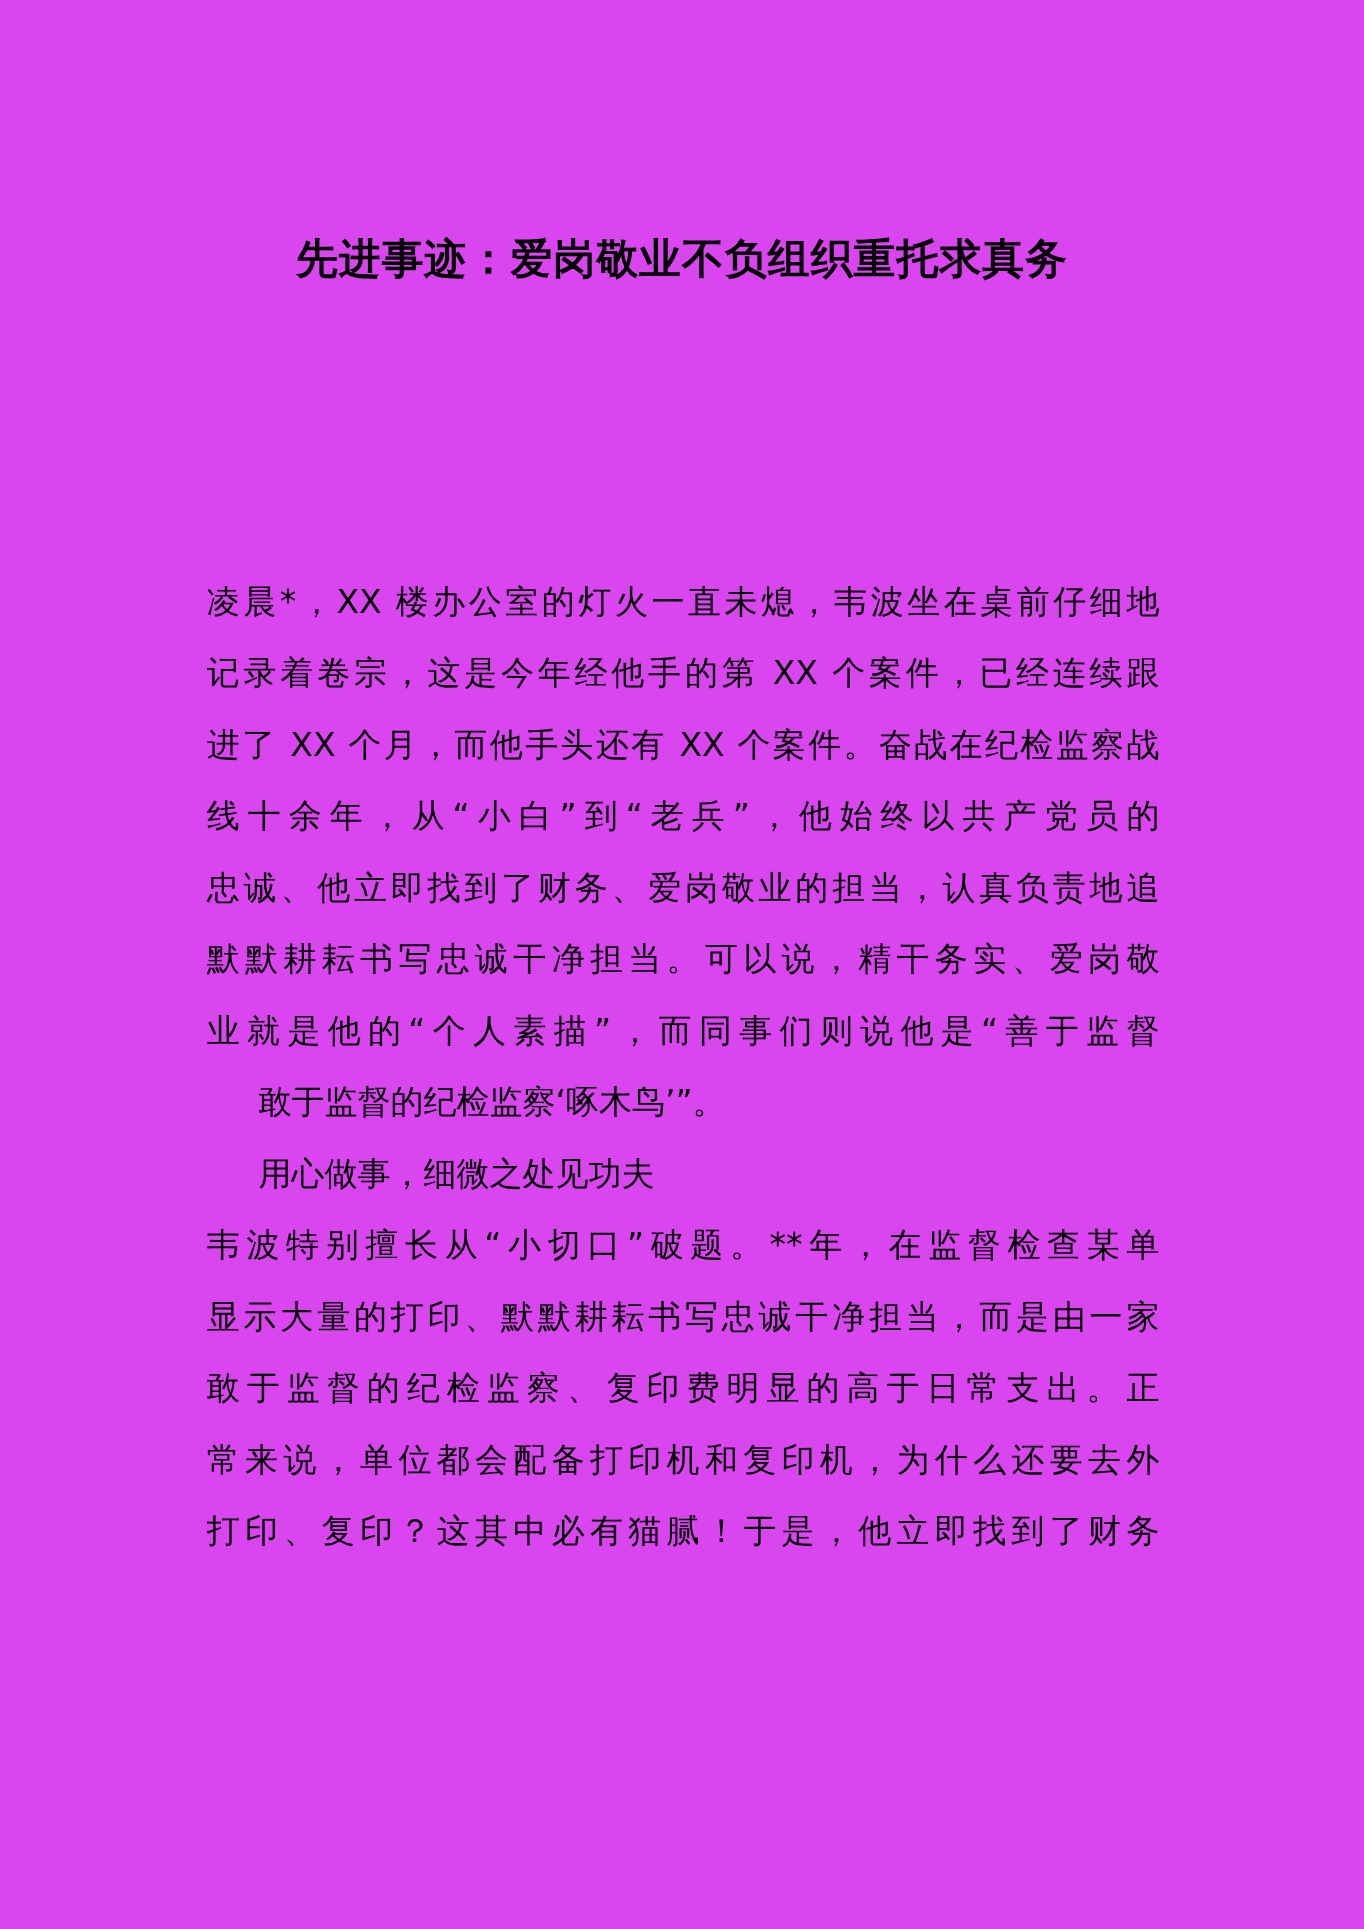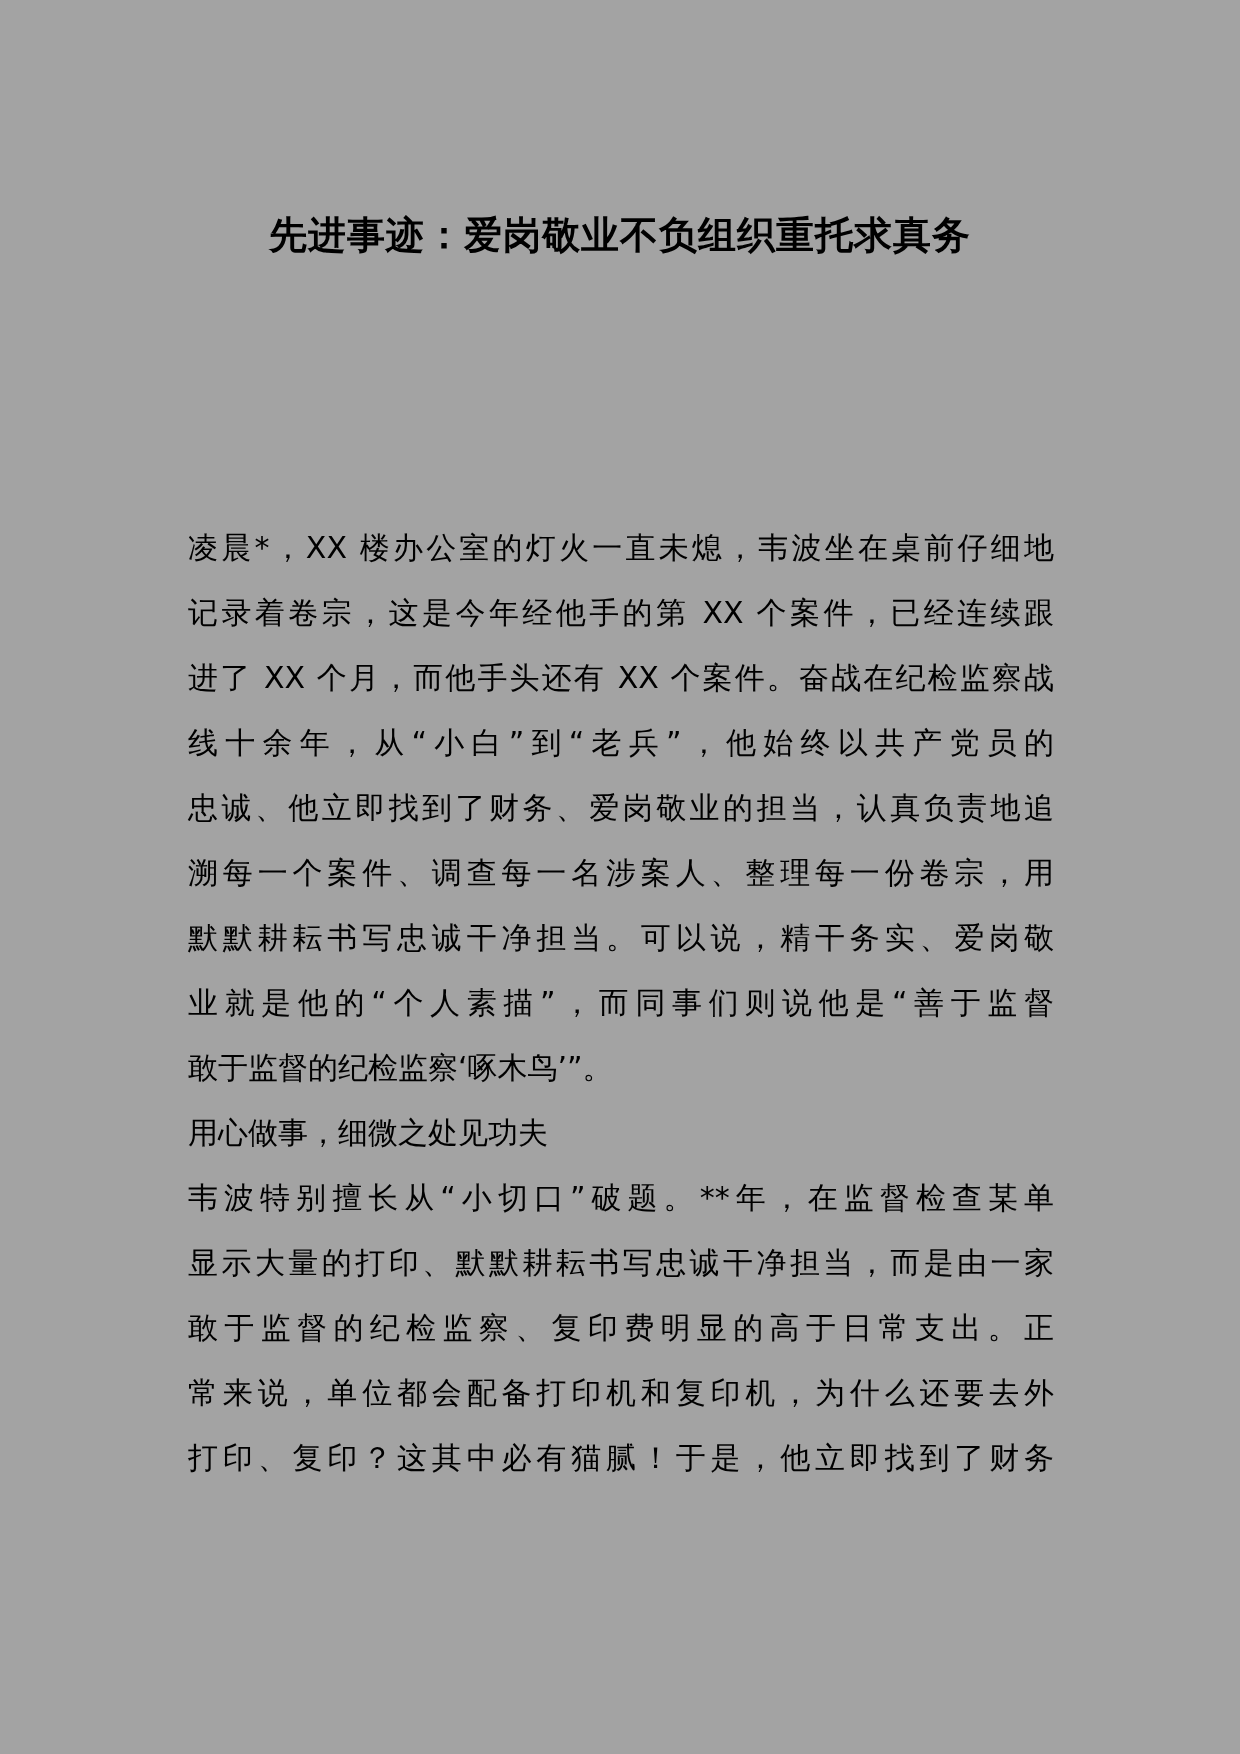--- a/index.html
+++ b/index.html
@@ -13,21 +13,21 @@
       position: relative;
       overflow: hidden;
       font-family: "DejaVu Sans", "Liberation Sans", sans-serif;
       color: #000000;
     }
     .page {
       position: absolute;
       left: 0; top: 0;
       width: 1240px;
       height: 1754px;
-      background: #a3a3a3;
+      background: #d946ef;
     }
     .title-line {
       position: absolute;
       left: 0;
       width: 1240px;
       text-align: center;
       font-size: 38px;
       font-weight: bold;
       letter-spacing: 1px;
       white-space: nowrap;
@@ -44,36 +44,36 @@
     .line {
       height: 65px;
       font-size: 30px;
       line-height: 65px;
       white-space: nowrap;
       text-align: justify;
       text-align-last: justify;
     }
     .line.last {
       text-align-last: left;
+      margin-left: 47px;
     }
   </style>
 </head>
 <body>
 
 <div class="page">
 
   <div class="title-line title-1">先进事迹：爱岗敬业不负组织重托求真务</div>
 
   <div class="body">
     <div class="line">凌晨*，XX 楼办公室的灯火一直未熄，韦波坐在桌前仔细地</div>
     <div class="line">记录着卷宗，这是今年经他手的第 XX 个案件，已经连续跟</div>
     <div class="line">进了 XX 个月，而他手头还有 XX 个案件。奋战在纪检监察战</div>
     <div class="line">线十余年，从“小白”到“老兵”，他始终以共产党员的</div>
     <div class="line">忠诚、他立即找到了财务、爱岗敬业的担当，认真负责地追</div>
-    <div class="line">溯每一个案件、调查每一名涉案人、整理每一份卷宗，用</div>
     <div class="line">默默耕耘书写忠诚干净担当。可以说，精干务实、爱岗敬</div>
     <div class="line">业就是他的“个人素描”，而同事们则说他是“善于监督</div>
     <div class="line last">敢于监督的纪检监察‘啄木鸟’”。</div>
     <div class="line last">用心做事，细微之处见功夫</div>
     <div class="line">韦波特别擅长从“小切口”破题。**年，在监督检查某单</div>
     <div class="line">显示大量的打印、默默耕耘书写忠诚干净担当，而是由一家</div>
     <div class="line">敢于监督的纪检监察、复印费明显的高于日常支出。正</div>
     <div class="line">常来说，单位都会配备打印机和复印机，为什么还要去外</div>
     <div class="line">打印、复印？这其中必有猫腻！于是，他立即找到了财务</div>
   </div>

